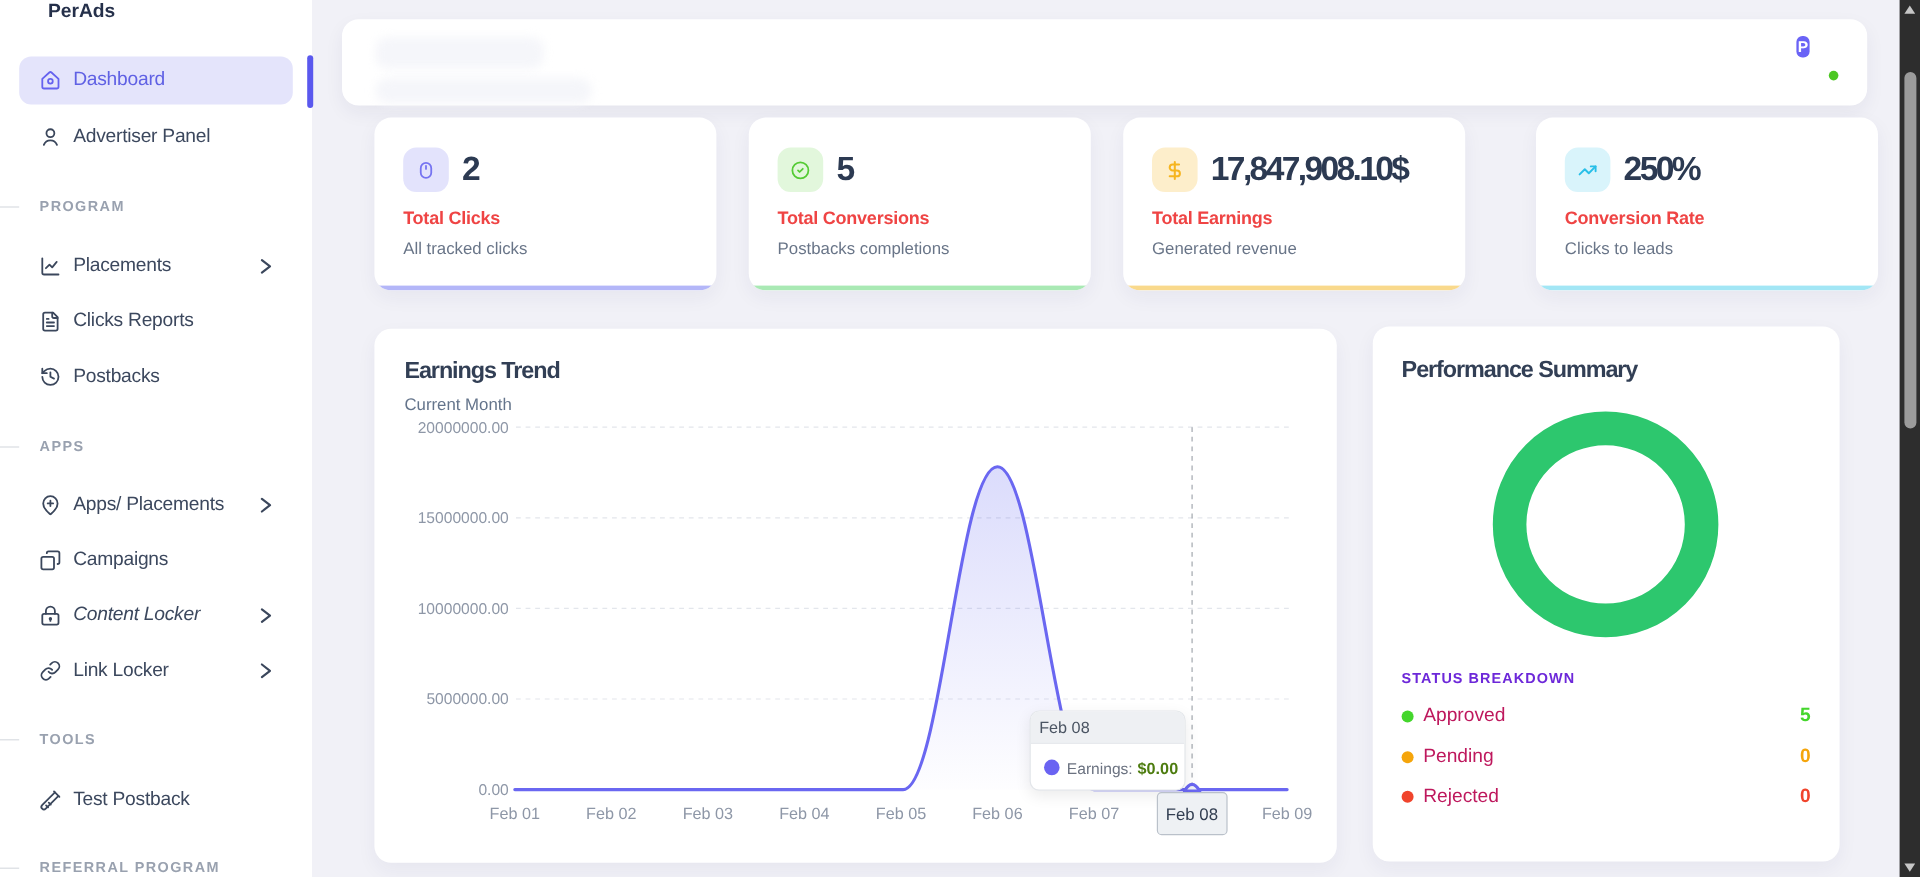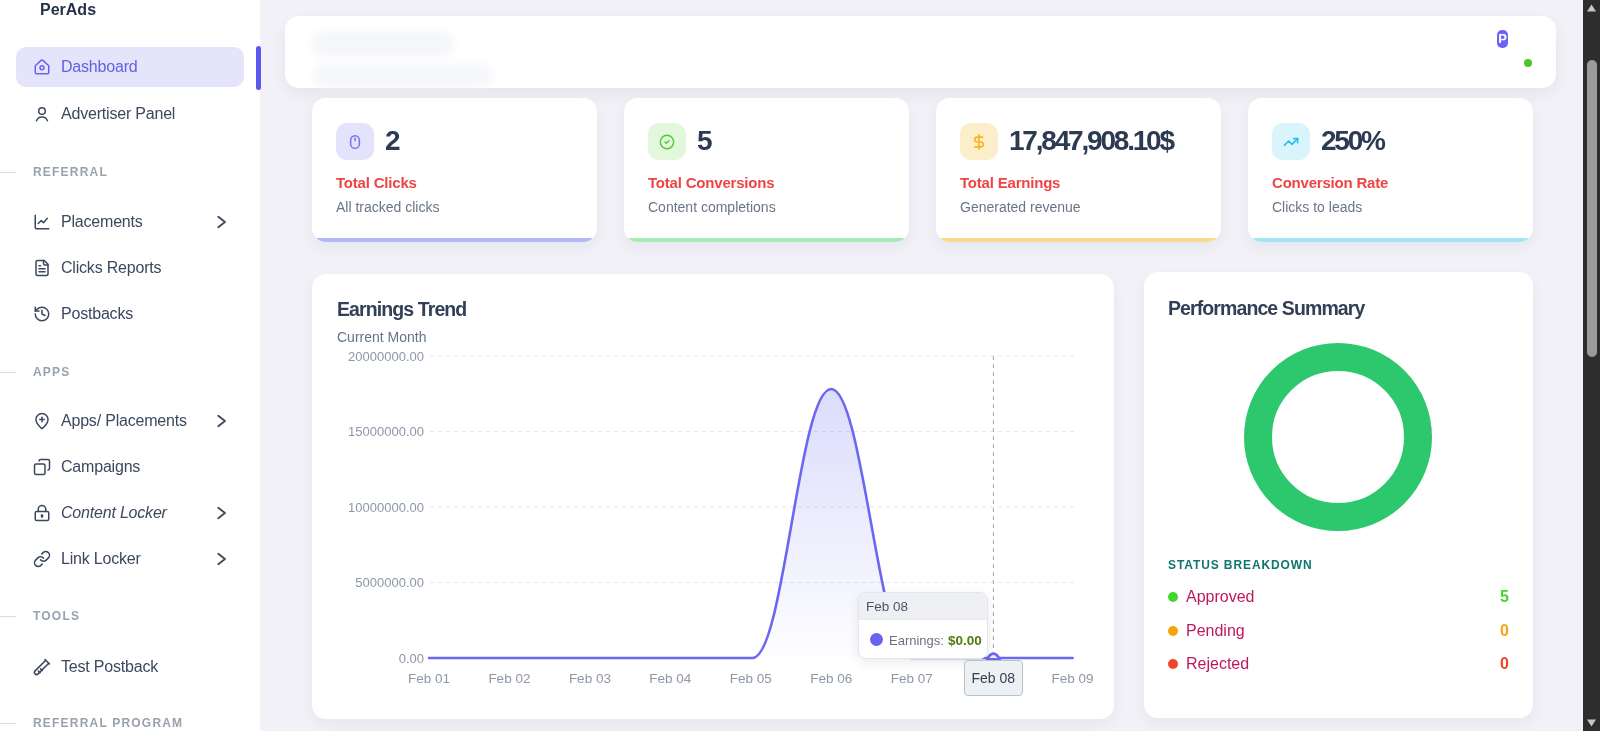--- a/index.html
+++ b/index.html
@@ -71,21 +71,21 @@
     <div class="lbl" style="color:#6061e4;">Dashboard</div>
   </div>
   <div class="mi" style="top:90.5px;">
     <svg class="ic" viewBox="0 0 24 24" fill="none" stroke="#3b475c" stroke-width="2" stroke-linecap="round" stroke-linejoin="round">
         <circle cx="12" cy="8" r="4.4"></circle>
         <path d="M4.7 21a7.8 7.8 0 0 1 14.6 0"></path>
       </svg>
     <div class="lbl">Advertiser Panel</div>
   </div>
 
-  <div class="sech" style="top:165px;">REFERRAL</div>
+  <div class="sech" style="top:165px;">PROGRAM</div>
 
   <div class="mi" style="top:198.5px;">
     <svg class="ic" viewBox="0 0 24 24" fill="none" stroke="#3b475c" stroke-width="2" stroke-linecap="round" stroke-linejoin="round">
         <path d="M3 3v16a2 2 0 0 0 2 2h16"></path>
         <path d="m7 14 4-4 3 3 5-6"></path>
       </svg>
     <div class="lbl">Placements</div>
     <svg class="chev" viewBox="0 0 24 24" fill="none" stroke="#3b475c" stroke-width="2.4" stroke-linecap="round" stroke-linejoin="round">
         <path d="M7 19l9-7-9-7"></path>
       </svg>
@@ -188,36 +188,36 @@
 </div>
 <div class="scard" style="left:624px;">
   <div class="ibox" style="background:#e2f7dc;">
       <svg width="16" height="16" viewBox="0 0 24 24" fill="none" stroke="#54cb34" stroke-width="2.2" stroke-linecap="round" stroke-linejoin="round">
         <circle cx="12" cy="12" r="10"></circle>
         <path d="m9 12 2 2 4-4"></path>
       </svg>
     </div>
   <div class="num">5</div>
   <div class="t">Total Conversions</div>
-  <div class="s">Content completions</div>
+  <div class="s">Postbacks completions</div>
   <div class="strip" style="background:#a9e9b4;"></div>
 </div>
 <div class="scard" style="left:936px;">
   <div class="ibox" style="background:#fdeecb;">
       <svg width="17" height="17" viewBox="0 0 24 24" fill="none" stroke="#f6b51f" stroke-width="2.4" stroke-linecap="round" stroke-linejoin="round">
         <path d="M12 2v20"></path>
         <path d="M17 5H9.5a3.5 3.5 0 0 0 0 7h5a3.5 3.5 0 0 1 0 7H6"></path>
       </svg>
     </div>
   <div class="num">17,847,908.10$</div>
   <div class="t">Total Earnings</div>
   <div class="s">Generated revenue</div>
   <div class="strip" style="background:#f9d98c;"></div>
 </div>
-<div class="scard" style="left:1248px;padding-left:20px;">
+<div class="scard" style="left:1280px;padding-left:20px;">
   <div class="ibox" style="background:#d9f4fb;">
       <svg width="16" height="16" viewBox="0 0 24 24" fill="none" stroke="#28bfe8" stroke-width="2.4" stroke-linecap="round" stroke-linejoin="round">
         <polyline points="22 7 13.5 15.5 8.5 10.5 2 17"></polyline>
         <polyline points="16 7 22 7 22 13"></polyline>
       </svg>
     </div>
   <div class="num">250%</div>
   <div class="t">Conversion Rate</div>
   <div class="s">Clicks to leads</div>
   <div class="strip" style="background:#a2e6f5;"></div>
@@ -271,21 +271,21 @@
     <span style="position:absolute; left:89px; top:13px; font-size:13.5px; font-weight:bold; color:#4d7c0f;">$0.00</span>
   </div>
 </div>
 <div id="feb08box">Feb 08</div>
 
 <div id="perfcard">
   <div class="cardtitle" style="position:absolute; left:24px; top:25px;">Performance Summary</div>
   <svg width="200" height="200" style="position:absolute; left:94.4px; top:65px;">
     <circle cx="100" cy="100" r="80" fill="none" stroke="#2dc76e" stroke-width="28"></circle>
   </svg>
-  <div style="position:absolute; left:24px; top:286px; font-size:12px; font-weight:bold; letter-spacing:0.9px; color:#0f766e;">STATUS BREAKDOWN</div>
+  <div style="position:absolute; left:24px; top:286px; font-size:12px; font-weight:bold; letter-spacing:0.9px; color:#6d28d9;">STATUS BREAKDOWN</div>
 </div>
 <div class="prow" style="top:587px;">
   <div class="pd" style="background:#44d62c;"></div>
   <div class="pl">Approved</div>
   <div class="pv" style="color:#44d62c;">5</div>
 </div>
 <div class="prow" style="top:621px;">
   <div class="pd" style="background:#f5a50b;"></div>
   <div class="pl">Pending</div>
   <div class="pv" style="color:#f5a50b;">0</div>

